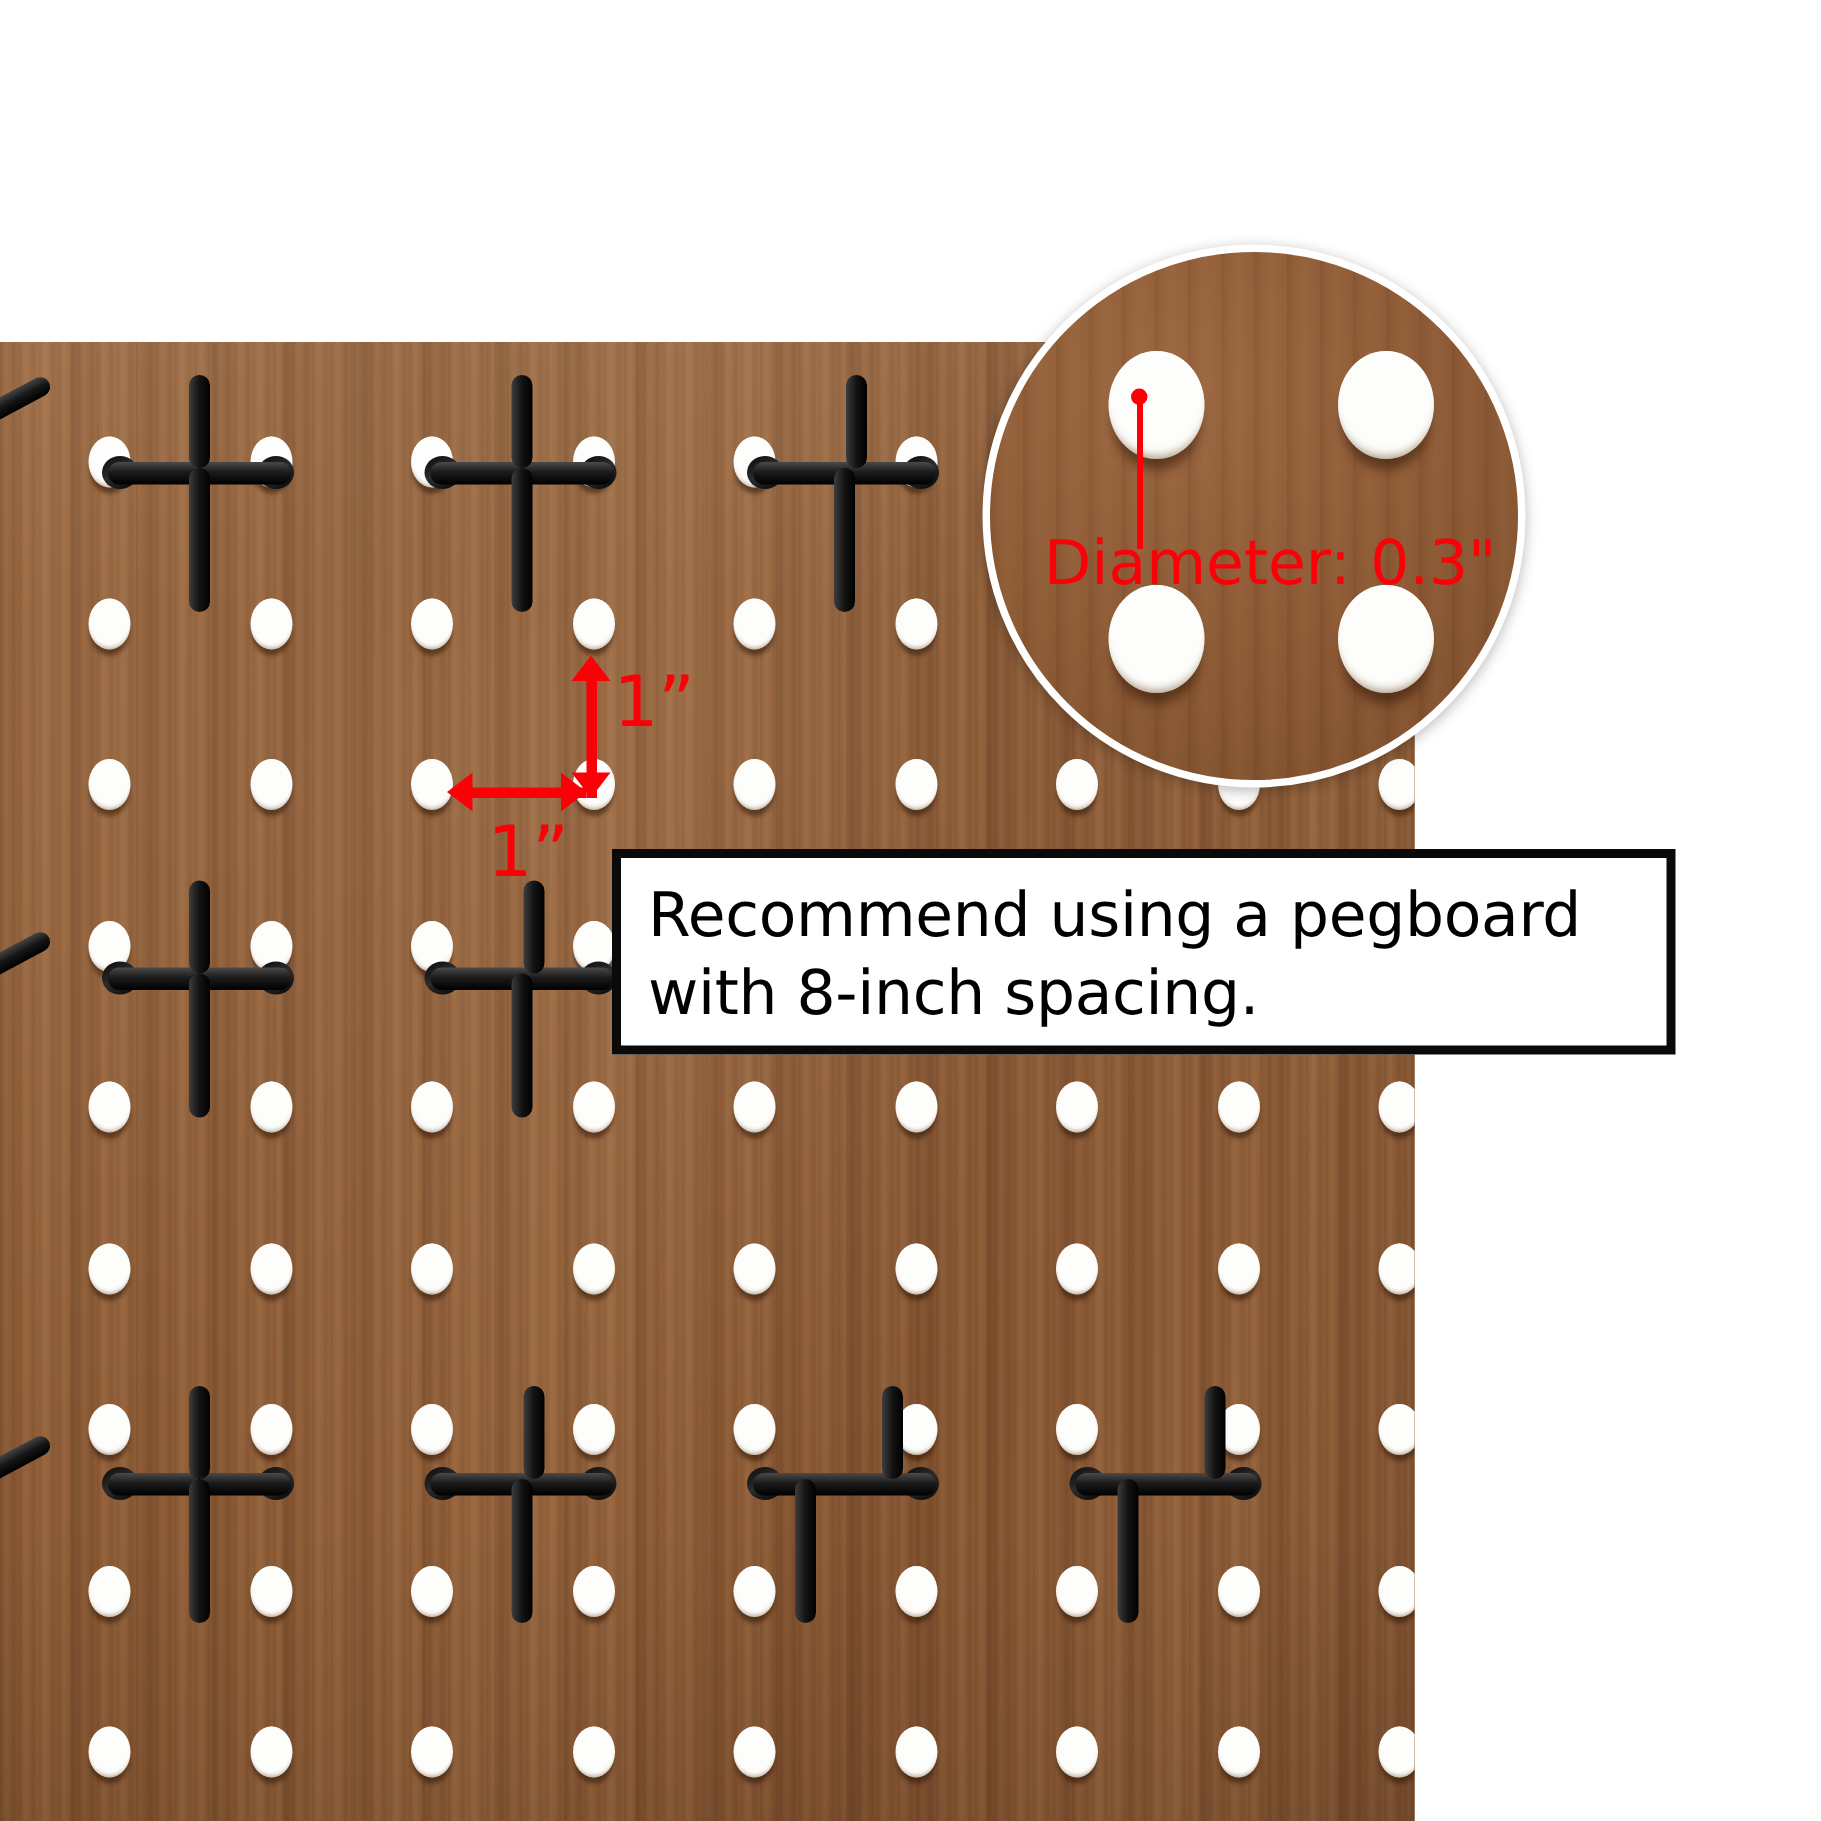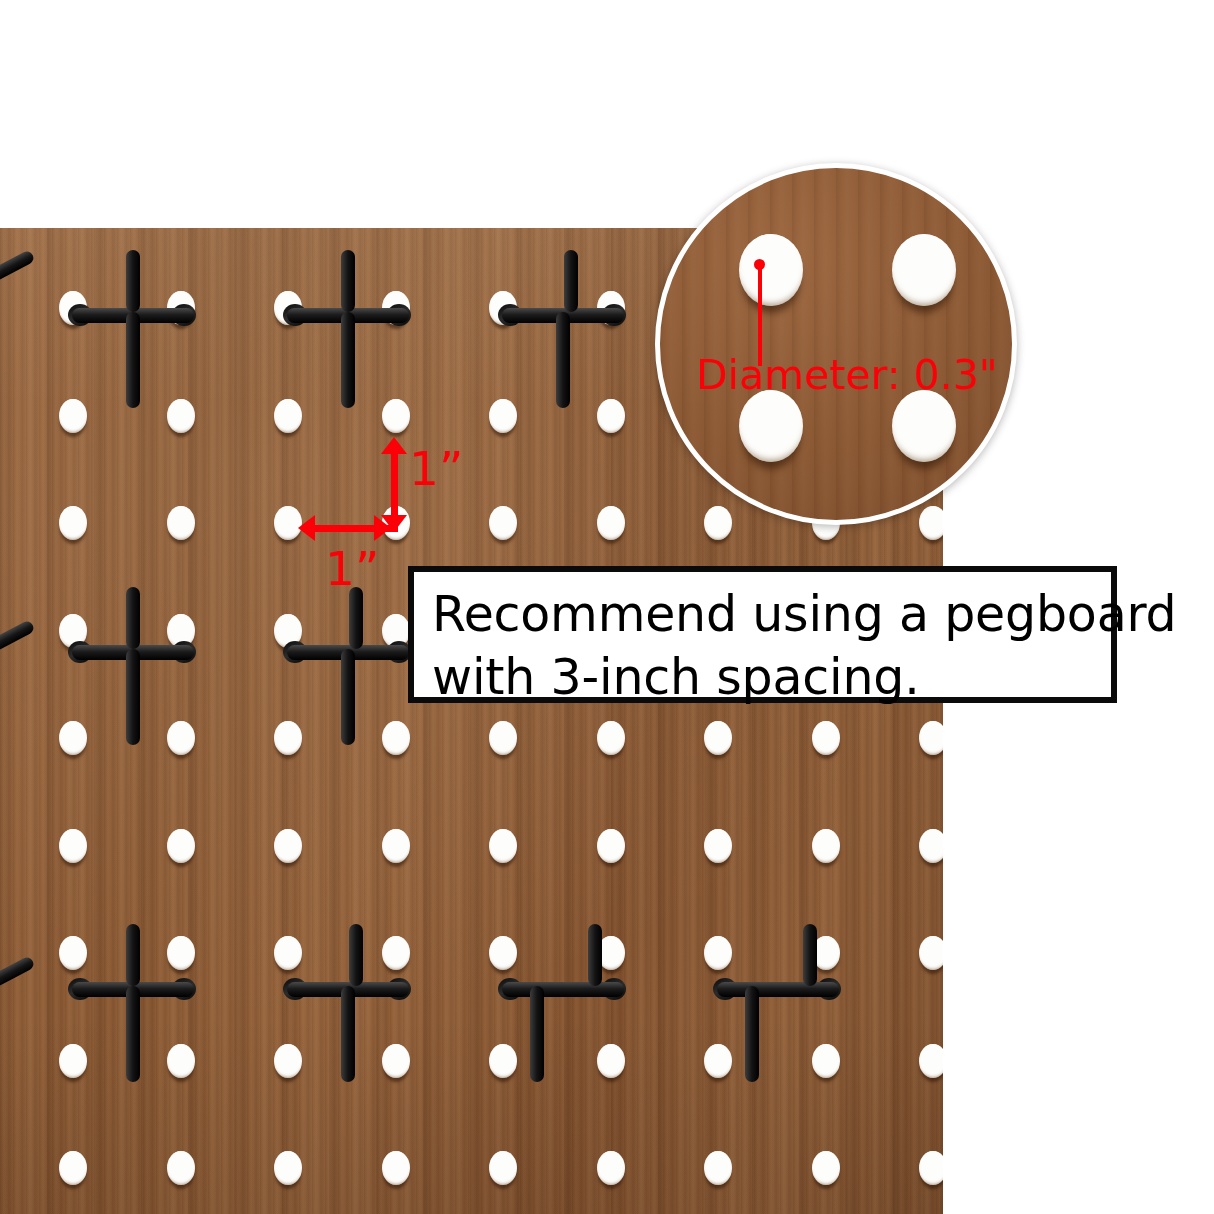--- a/index.html
+++ b/index.html
@@ -201,21 +201,21 @@
     top: 566px;
     width: 709px;
     height: 137px;
     background: #ffffff;
     border: 6px solid #0a0a0a;
     box-sizing: border-box;
     padding: 12px 18px 0 18px;
   }
   #callout .line {
     font-family: "DejaVu Sans", sans-serif;
-    font-size: 49px;
+    font-size: 41px;
     line-height: 1.28;
     color: #000000;
     letter-spacing: -0.2px;
     white-space: nowrap;
   }
 </style>
 </head>
 <body>
 
 <div id="stage">
@@ -396,16 +396,16 @@
     <div class="mag-hole" style="left:232px; top:66px;"></div>
     <div class="mag-hole" style="left:79px;  top:222px;"></div>
     <div class="mag-hole" style="left:232px; top:222px;"></div>
   </div>
   <div id="mag-leader" style="left:758px; top:266px; height:100px;"></div>
   <div id="mag-dot" style="left:754px; top:259px;"></div>
   <div id="mag-label" style="left:696px; top:355px;">Diameter: 0.3"</div>
 
   <div id="callout">
     <div class="line">Recommend using a pegboard</div>
-    <div class="line">with 3-inch spacing.</div>
+    <div class="line">with 8-inch spacing.</div>
   </div>
 
 </div>
 
 </body></html>

